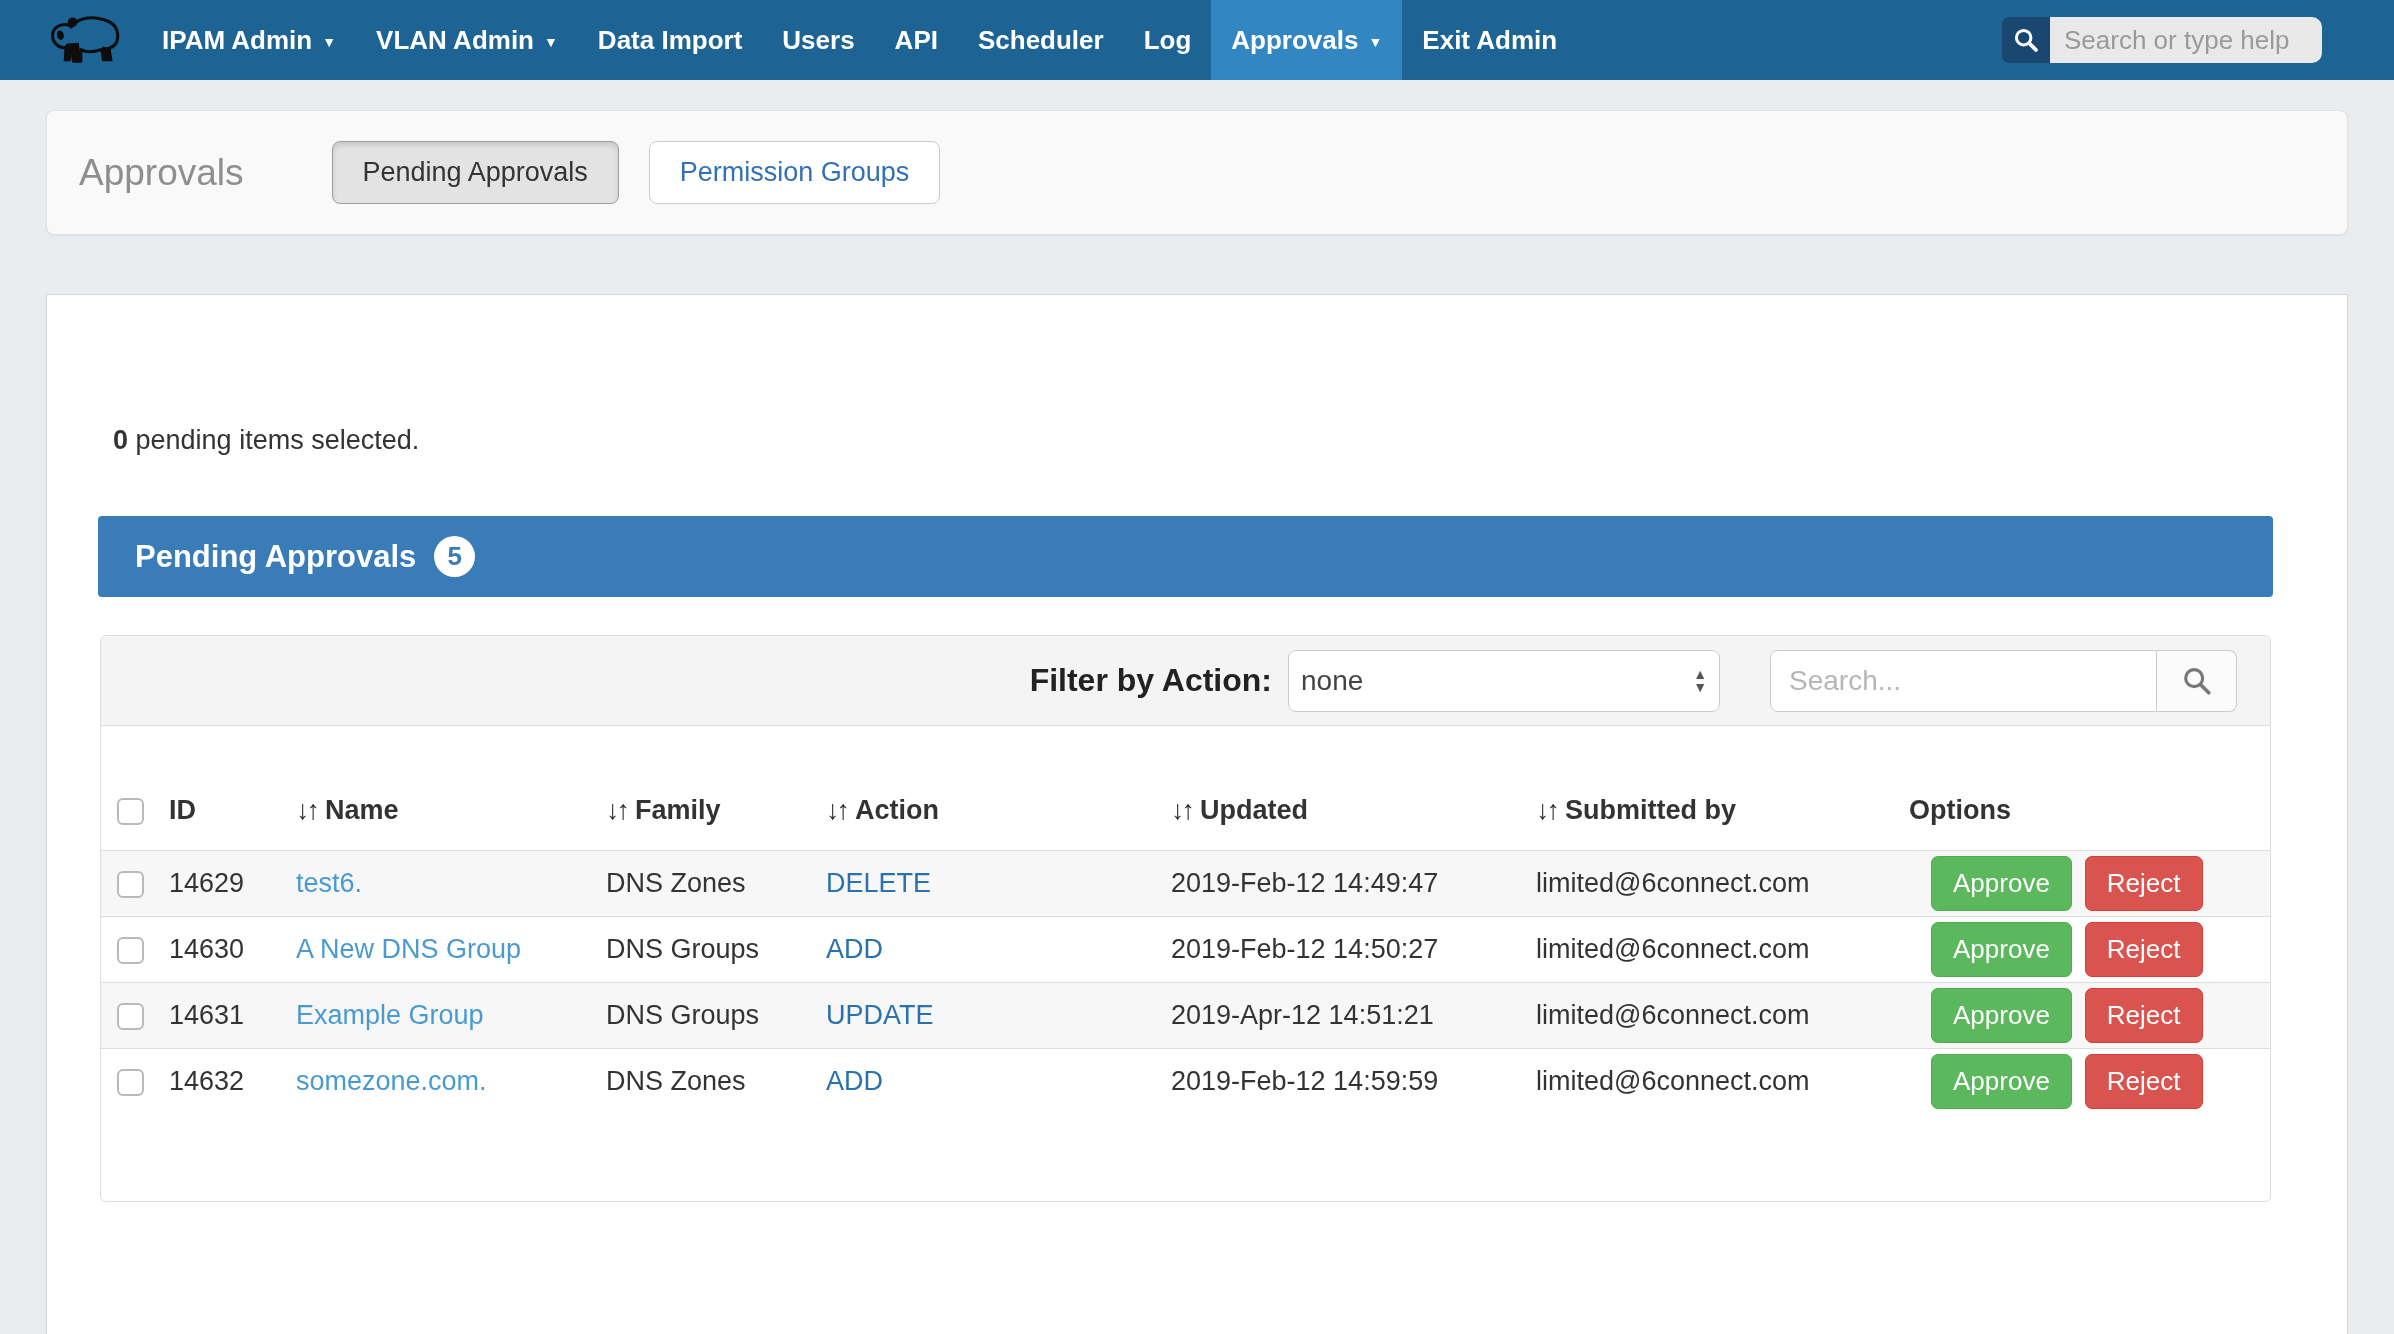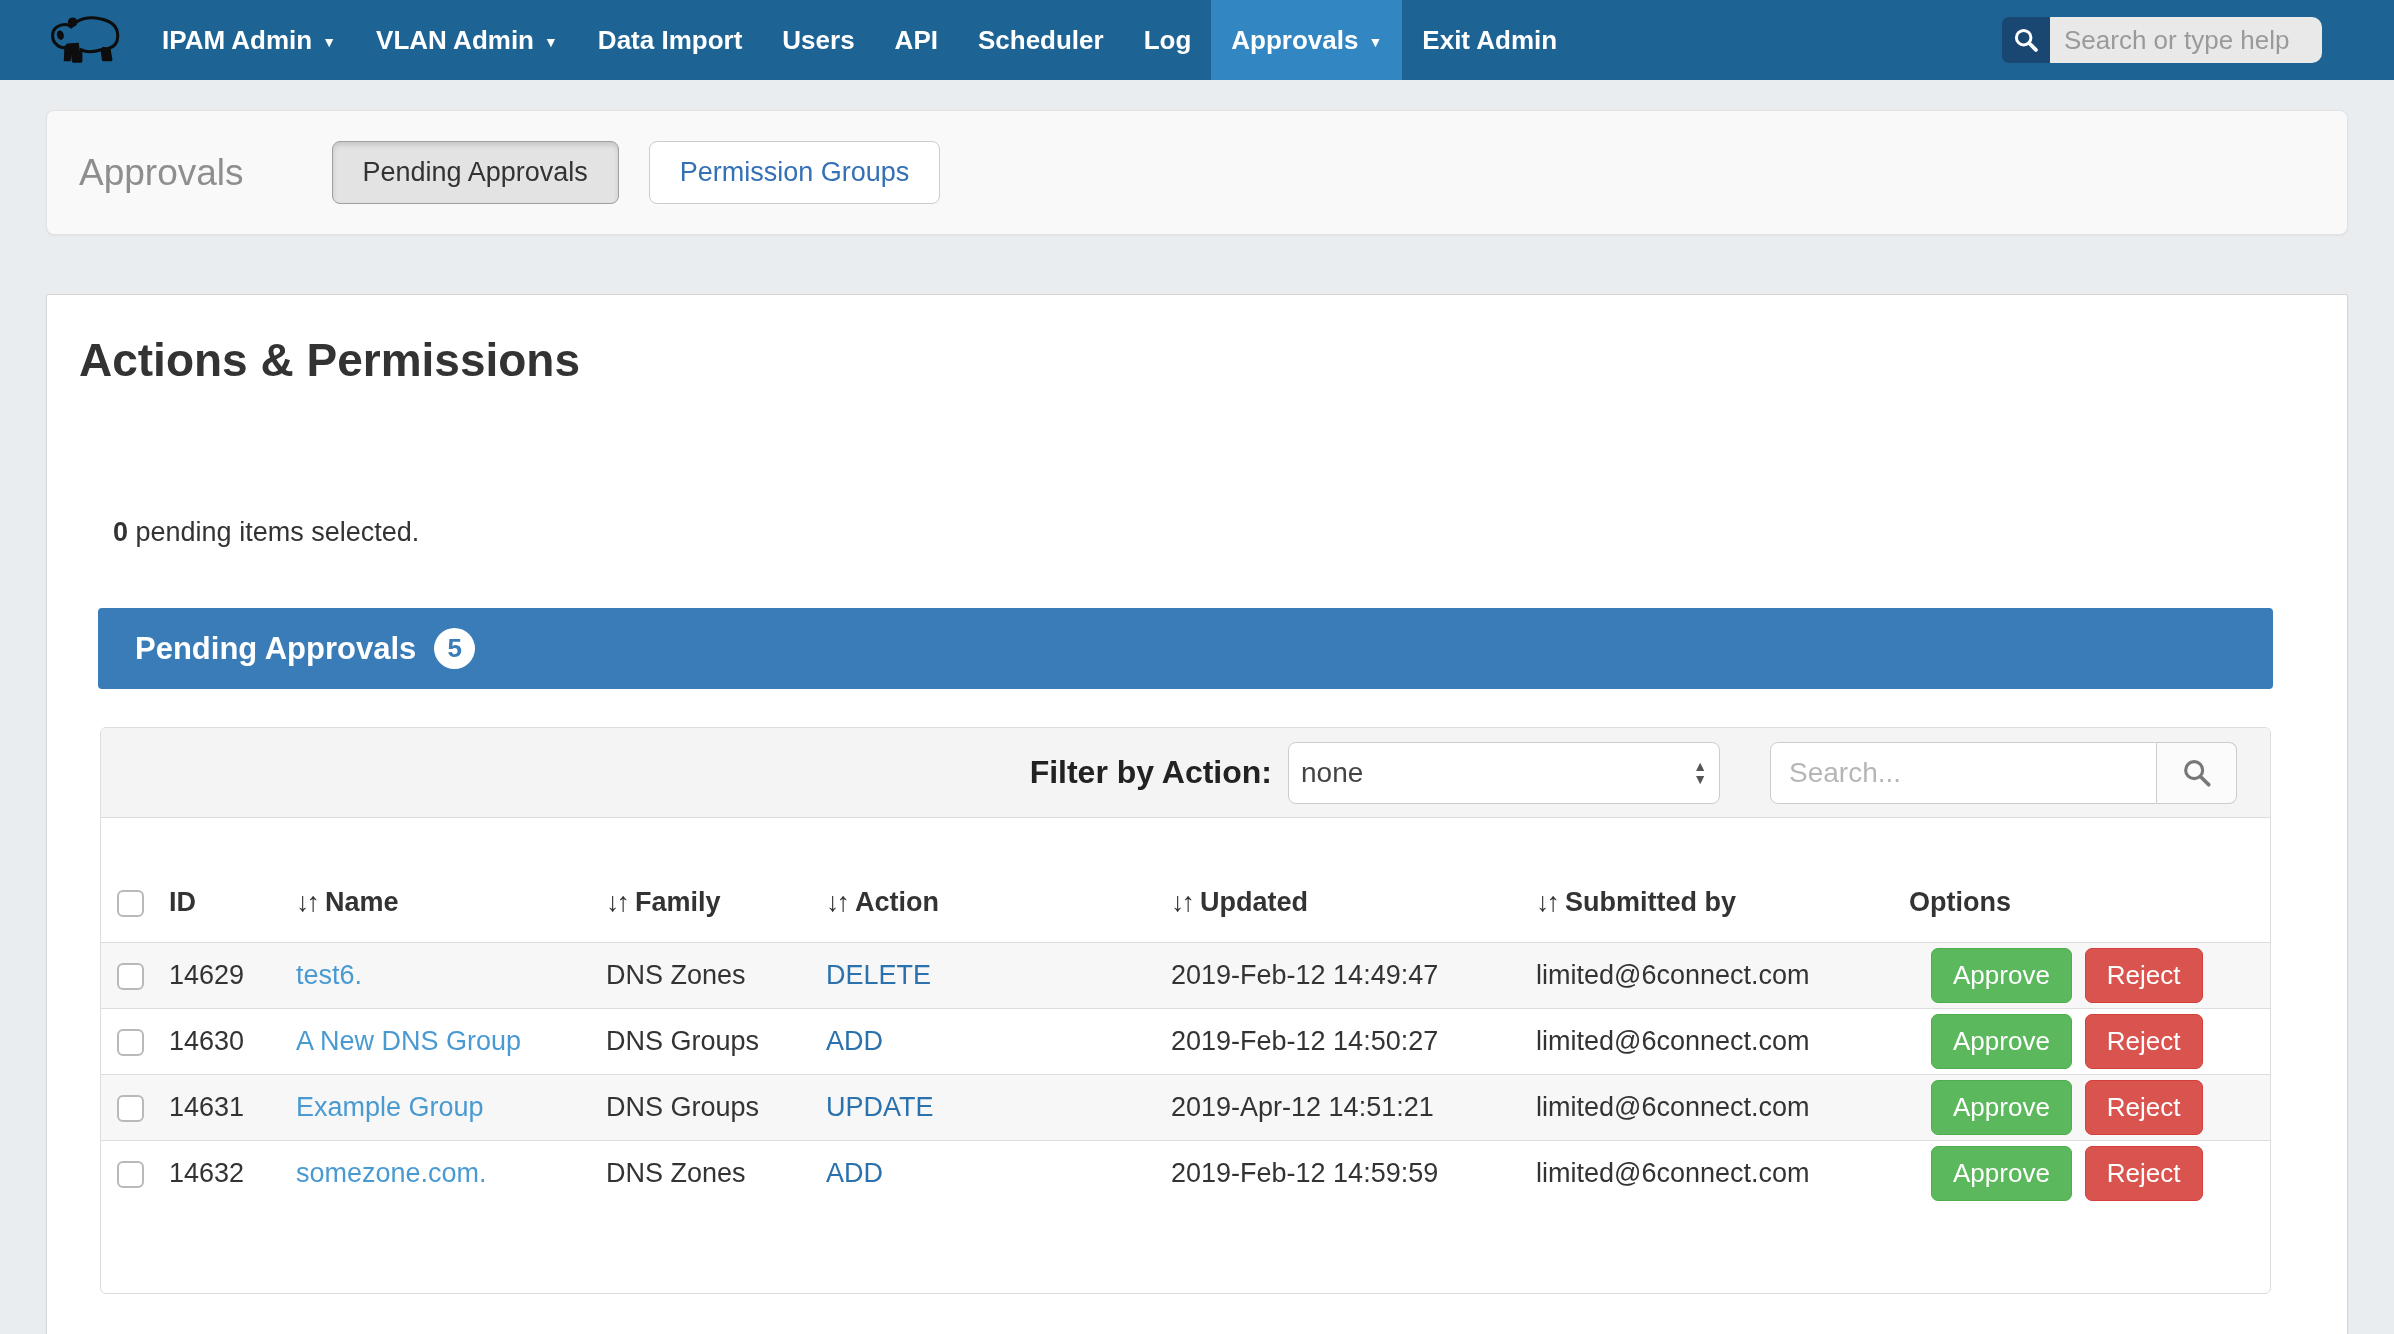--- a/index.html
+++ b/index.html
@@ -194,21 +194,20 @@
 
   <div class="page-header">
     <div class="page-title">Approvals</div>
     <div class="tabs">
       <div class="tab active">Pending Approvals</div>
       <div class="tab">Permission Groups</div>
     </div>
   </div>
 
   <div class="main-panel">
-    <div class="section-title">Actions &amp; Permissions</div>
 
     <div class="selected-line">
       <b>0</b><span> pending items selected.</span>
     </div>
 
     <div class="blue-bar">
       <span class="blue-bar-title">Pending Approvals</span>
       <span class="count-badge">5</span>
     </div>
 

